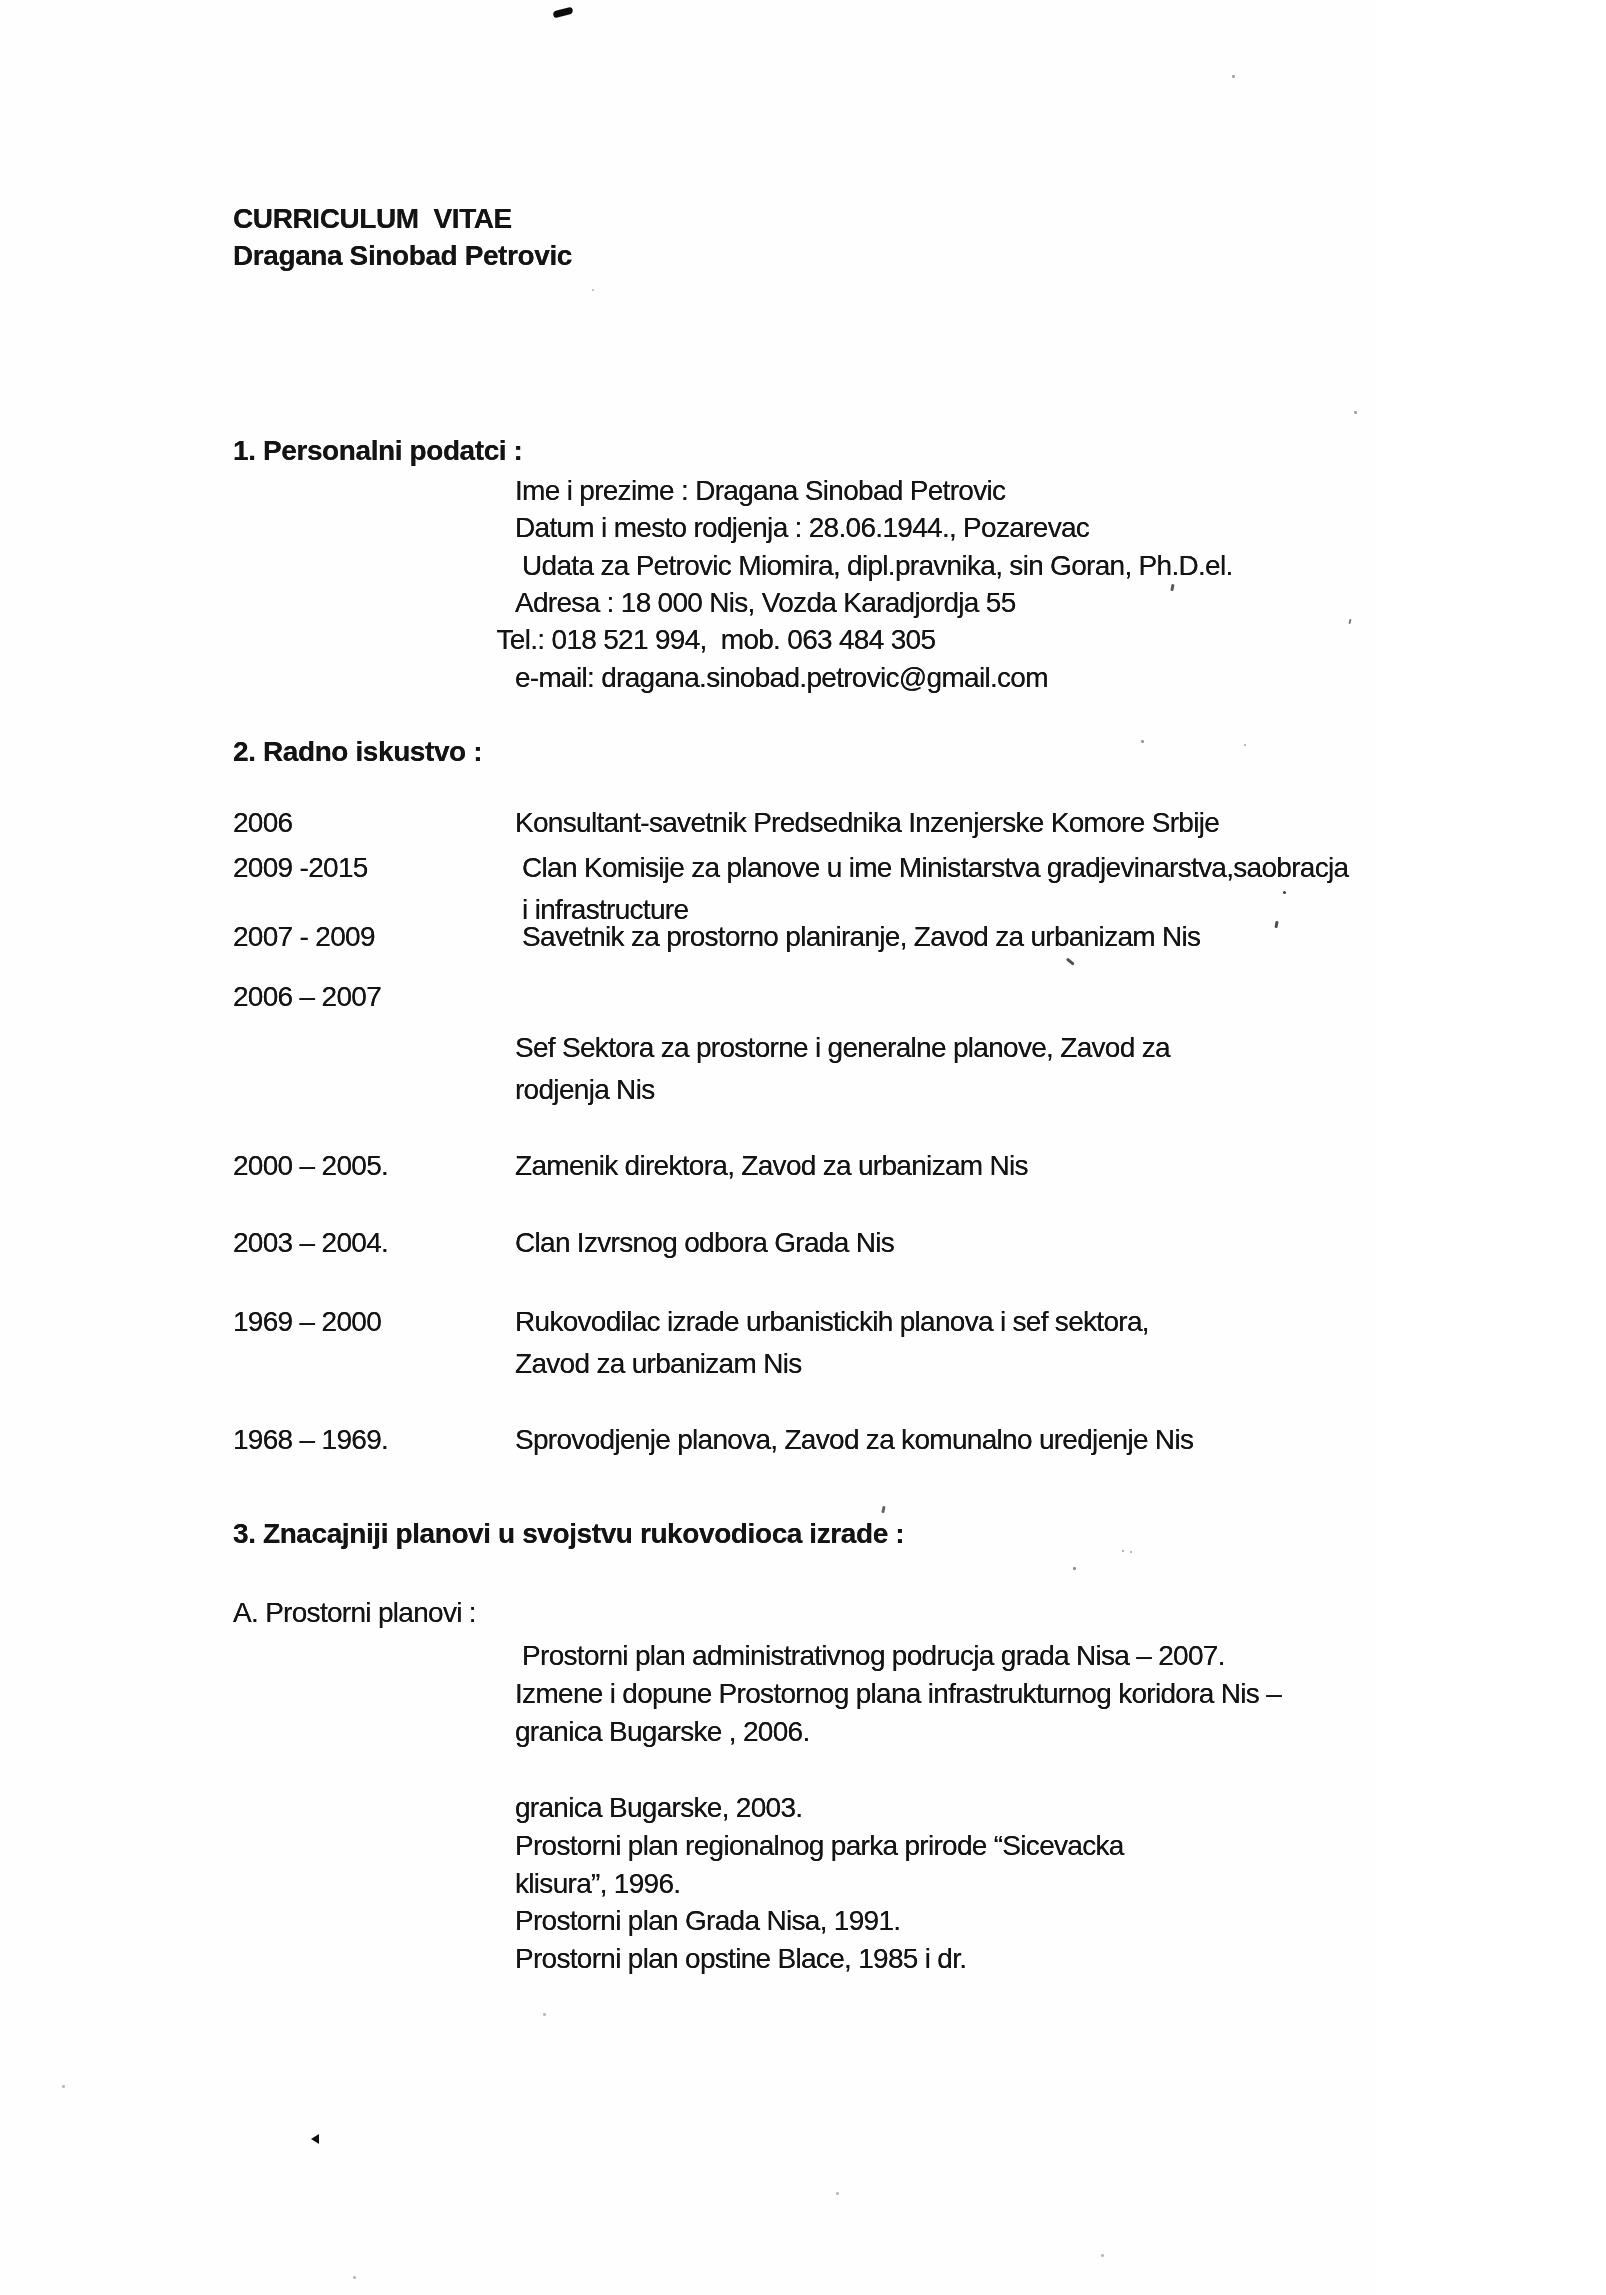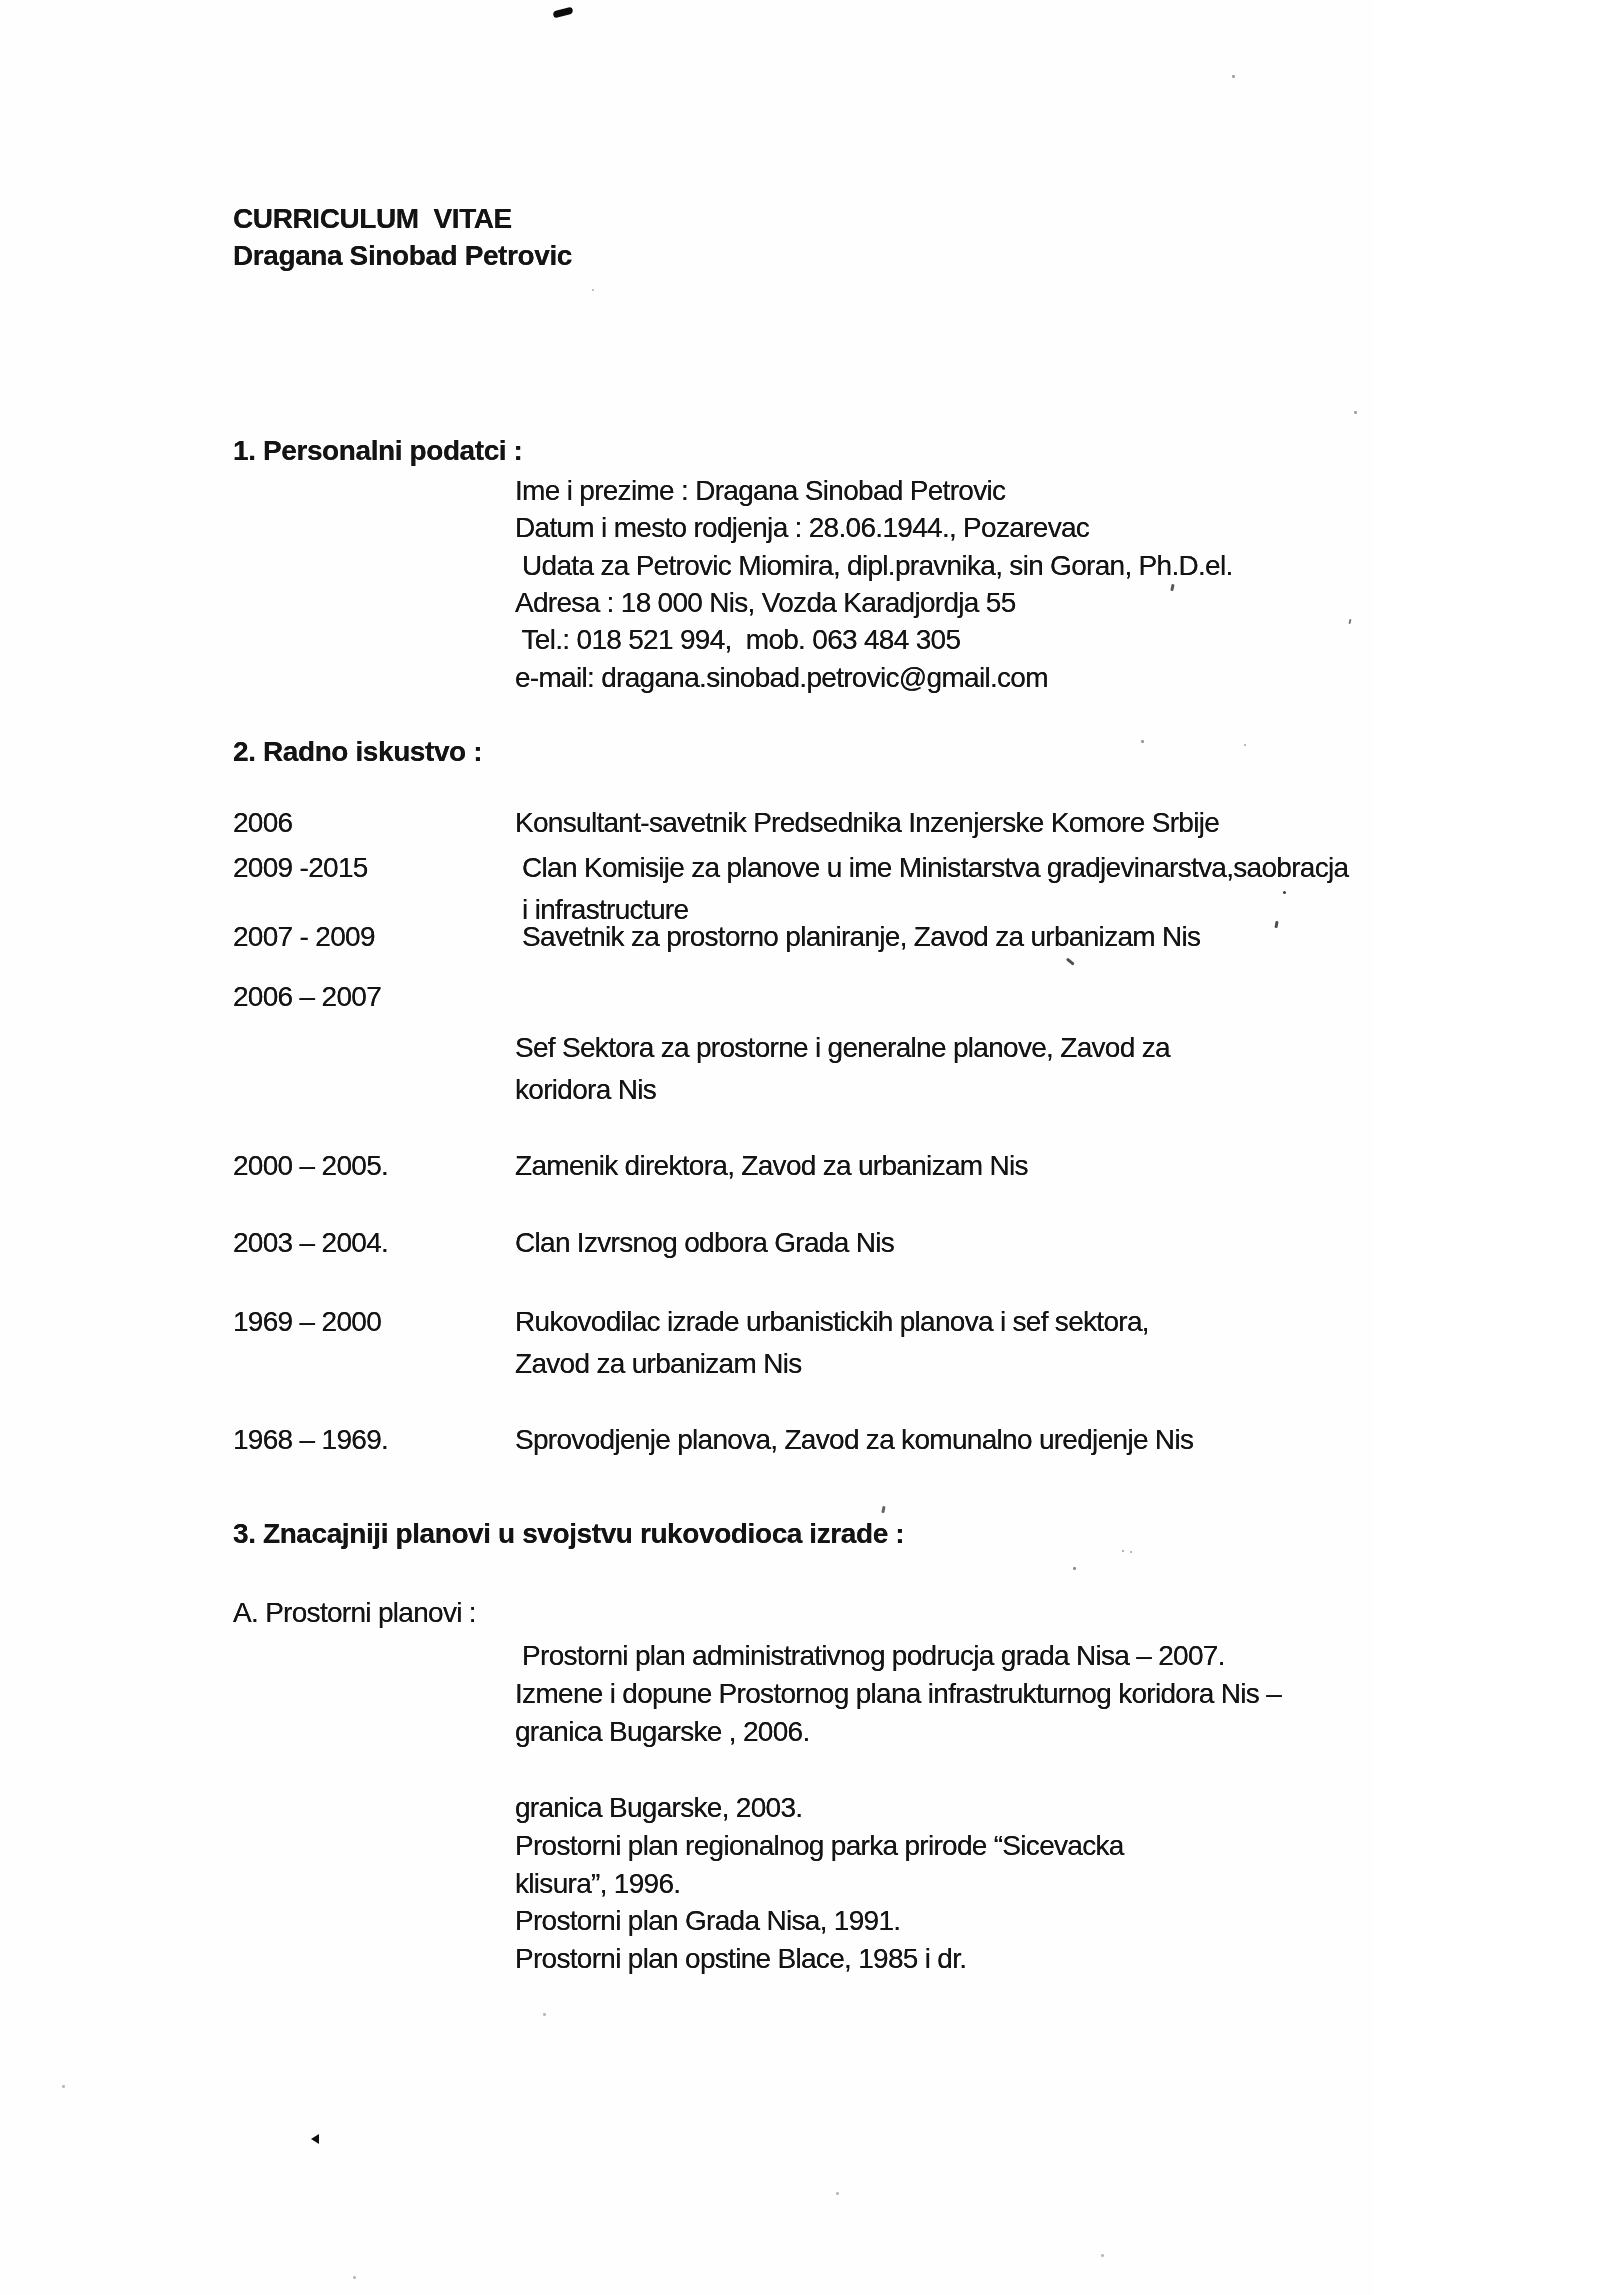--- a/index.html
+++ b/index.html
@@ -36,38 +36,38 @@
 <div class="page">
 
   <div class="line bold" style="top:198px;left:233px">CURRICULUM  VITAE</div>
   <div class="line bold" style="top:235px;left:233px">Dragana Sinobad Petrovic</div>
 
   <div class="line bold" style="top:430px;left:233px">1. Personalni podatci :</div>
   <div class="line" style="top:470px;left:515px">Ime i prezime : Dragana Sinobad Petrovic</div>
   <div class="line" style="top:507px;left:515px">Datum i mesto rodjenja : 28.06.1944., Pozarevac</div>
   <div class="line" style="top:545px;left:515px"> Udata za Petrovic Miomira, dipl.pravnika, sin Goran, Ph.D.el.</div>
   <div class="line" style="top:582px;left:515px">Adresa : 18 000 Nis, Vozda Karadjordja 55</div>
-  <div class="line" style="top:619px;left:515px"> Tel.: 018 521 994,  mob. 063 484 305</div>
+  <div class="line" style="top:619px;left:490px"> Tel.: 018 521 994,  mob. 063 484 305</div>
   <div class="line" style="top:657px;left:515px">e-mail: dragana.sinobad.petrovic@gmail.com</div>
 
   <div class="line bold" style="top:731px;left:233px">2. Radno iskustvo :</div>
 
   <div class="line" style="top:802px;left:233px">2006</div>
   <div class="line" style="top:802px;left:515px">Konsultant-savetnik Predsednika Inzenjerske Komore Srbije</div>
 
   <div class="line" style="top:847px;left:233px">2009 -2015</div>
   <div class="line" style="top:847px;left:515px"> Clan Komisije za planove u ime Ministarstva gradjevinarstva,saobracja</div>
   <div class="line" style="top:889px;left:515px"> i infrastructure</div>
 
   <div class="line" style="top:916px;left:233px">2007 - 2009</div>
   <div class="line" style="top:916px;left:515px"> Savetnik za prostorno planiranje, Zavod za urbanizam Nis</div>
 
   <div class="line" style="top:976px;left:233px">2006 – 2007</div>
   <div class="line" style="top:1027px;left:515px">Sef Sektora za prostorne i generalne planove, Zavod za</div>
-  <div class="line" style="top:1069px;left:515px">koridora Nis</div>
+  <div class="line" style="top:1069px;left:515px">rodjenja Nis</div>
 
   <div class="line" style="top:1145px;left:233px">2000 – 2005.</div>
   <div class="line" style="top:1145px;left:515px">Zamenik direktora, Zavod za urbanizam Nis</div>
 
   <div class="line" style="top:1222px;left:233px">2003 – 2004.</div>
   <div class="line" style="top:1222px;left:515px">Clan Izvrsnog odbora Grada Nis</div>
 
   <div class="line" style="top:1301px;left:233px">1969 – 2000</div>
   <div class="line" style="top:1301px;left:515px">Rukovodilac izrade urbanistickih planova i sef sektora,</div>
   <div class="line" style="top:1343px;left:515px">Zavod za urbanizam Nis</div>

